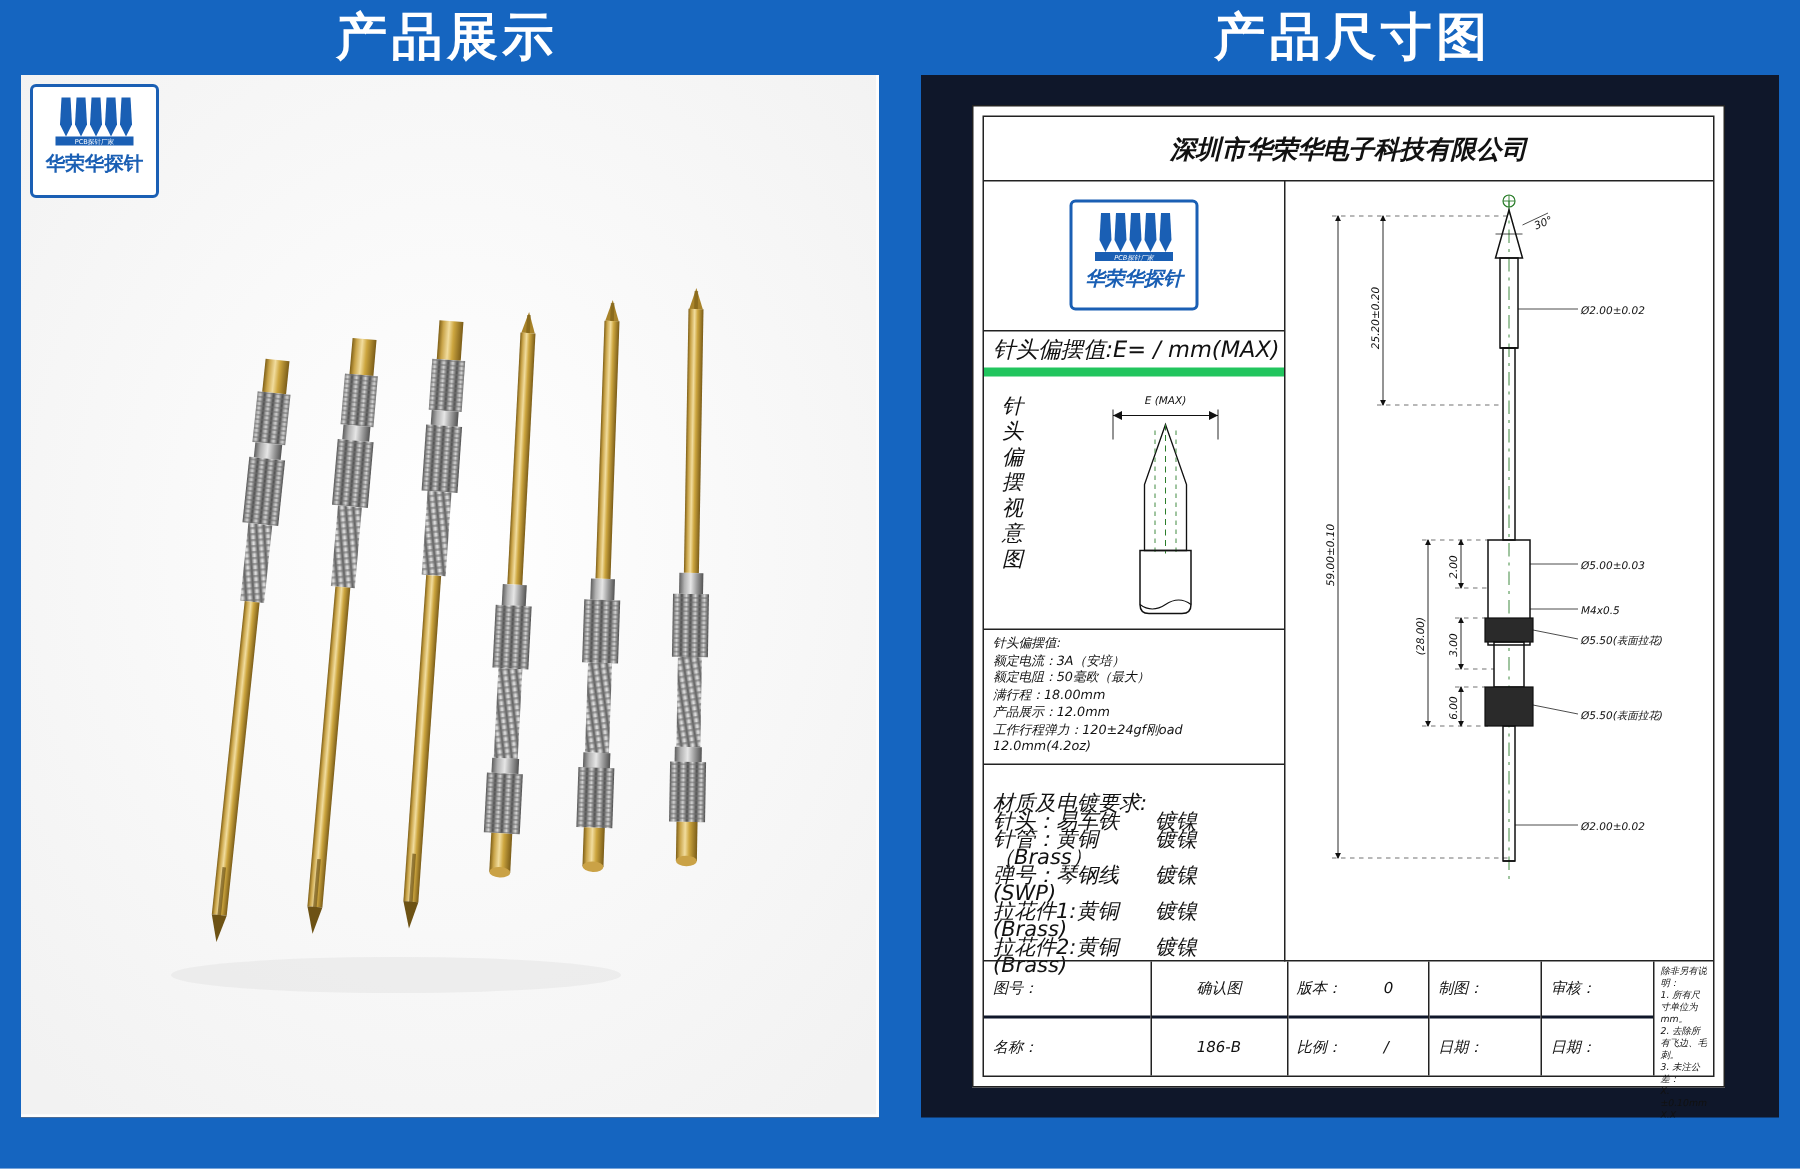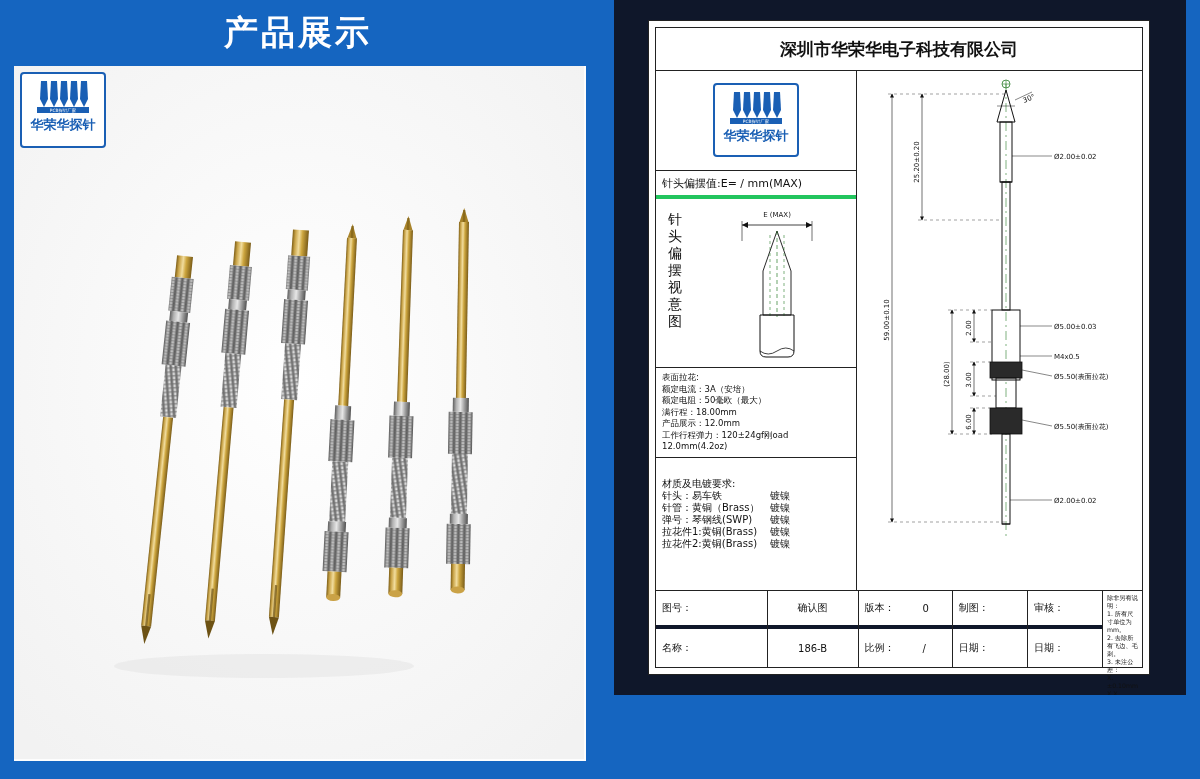--- a/index.html
+++ b/index.html
@@ -32,40 +32,40 @@
   .panel-divider {
     width: 8px;
     height: 779px;
     background: #1565c0;
   }
   .panel-right {
     width: 596px;
     height: 779px;
   }
   .panel-title {
-    height: 66px;
+    height: 50px;
     display: flex;
     align-items: center;
     justify-content: center;
     color: #ffffff;
     font-size: 34px;
     font-weight: bold;
     letter-spacing: 3px;
     font-family: "DejaVu Sans", "Liberation Sans", sans-serif;
   }
   .panel-body {
     position: relative;
     margin: 0 12px 12px 12px;
     height: 695px;
     background: #0f172a;
     box-sizing: border-box;
     overflow: hidden;
   }
   .panel-left .panel-body { margin-left: 14px; margin-right: 10px; }
-  .panel-right .panel-body { margin-left: 10px; margin-right: 14px; }
+  .panel-right .panel-body { margin-left: 10px; margin-right: 14px; font-style: italic; }
 
   
   .logo-badge {
     position: absolute;
     left: 6px;
     top: 6px;
     width: 86px;
     height: 76px;
     border: 2px solid #1a5fb4;
     border-radius: 4px;
@@ -156,26 +156,26 @@
     height: 74px;
     border: 2px solid #1a5fb4;
     border-radius: 4px;
     display: flex;
     flex-direction: column;
     align-items: center;
     padding-top: 3px;
     box-sizing: border-box;
   }
   .dw-swing-title {
-    border-bottom: 4px solid #22c55e;
+    border-bottom: 6px solid #22c55e;
     height: 24px;
     display: flex;
     align-items: center;
     padding-left: 6px;
-    font-size: 11px;
+    font-size: 15px;
     color: #111;
     font-family: "DejaVu Sans", "Liberation Sans", sans-serif;
   }
   .dw-swing-body {
     position: relative;
     height: 168px;
     border-bottom: 1px solid #222;
   }
   .swing-vert-label {
     position: absolute;
@@ -197,21 +197,21 @@
   .spec-block {
     padding: 4px 6px 4px 6px;
     font-size: 8.5px;
     line-height: 11.5px;
     color: #111;
     font-family: "DejaVu Sans", "Liberation Sans", sans-serif;
     border-bottom: 1px solid #222;
   }
   .mat-block {
     padding: 20px 6px;
-    font-size: 10px;
+    font-size: 14px;
     line-height: 12px;
     color: #111;
     font-family: "DejaVu Sans", "Liberation Sans", sans-serif;
   }
   .mat-row { display: flex; }
   .mat-row .k { width: 108px; }
   .cust-sign {
     position: absolute;
     right: 10px;
     bottom: 6px;
@@ -236,21 +236,21 @@
   }
   .tb-col { border-right: 1px solid #222; box-sizing: border-box; }
   .tb-col:last-child { border-right: none; }
   .tb-cell {
     height: 50%;
     box-sizing: border-box;
     display: flex;
     align-items: center;
     padding-left: 6px;
   }
-  .tb-cell.top { border-bottom: 4px solid #0f172a; }
+  .tb-cell.top { border-bottom: 2px solid #0f172a; }
   .tb-c1 { width: 128px; }
   .tb-c2 { width: 104px; }
   .tb-c3 { width: 108px; }
   .tb-c4 { width: 86px; }
   .tb-c5 { flex: 1; }
   .tb-notes {
     padding: 3px 4px;
     font-size: 6.2px;
     line-height: 8px;
     color: #111;
@@ -412,20 +412,21 @@
         </div>
         <div class="logo-text">华荣华探针</div>
       </div>
 
     </div>
   </section>
 
   <div class="panel-divider"></div>
 
   <section class="panel panel-right">
+    <div class="panel-title">产品尺寸图</div>
     <div class="panel-body">
 
       <div class="drawing">
         <div class="dw-inner">
 
           <div class="dw-header">深圳市华荣华电子科技有限公司</div>
 
           <div class="dw-left">
 
             <div class="dw-logo-cell">
@@ -465,21 +466,21 @@
                   <line x1="62" y1="30" x2="62" y2="112" stroke="#2a7d2a" stroke-width="0.6" stroke-dasharray="3 3"></line>
                   <line x1="76" y1="30" x2="76" y2="112" stroke="#2a7d2a" stroke-width="0.6" stroke-dasharray="3 3"></line>
 
                   <path d="M52 110 L52 146 q0 6 6 6 L80 152 q6 0 6 -6 L86 110 Z" fill="none" stroke="#111" stroke-width="1"></path>
                   <path d="M52 146 q8 6 17 0 q9 -6 17 0" fill="none" stroke="#111" stroke-width="0.8"></path>
                 </svg>
               </div>
             </div>
 
             <div class="spec-block">
-              <div>表面拉花:</div>
+              <div>针头偏摆值:</div>
               <div>额定电流：3A（安培）</div>
               <div>额定电阻：50毫欧（最大）</div>
               <div>满行程：18.00mm</div>
               <div>产品展示：12.0mm</div>
               <div>工作行程弹力：120±24gf刚oad 12.0mm(4.2oz)</div>
             </div>
 
             <div class="mat-block">
               <div>材质及电镀要求:</div>
               <div class="mat-row">

